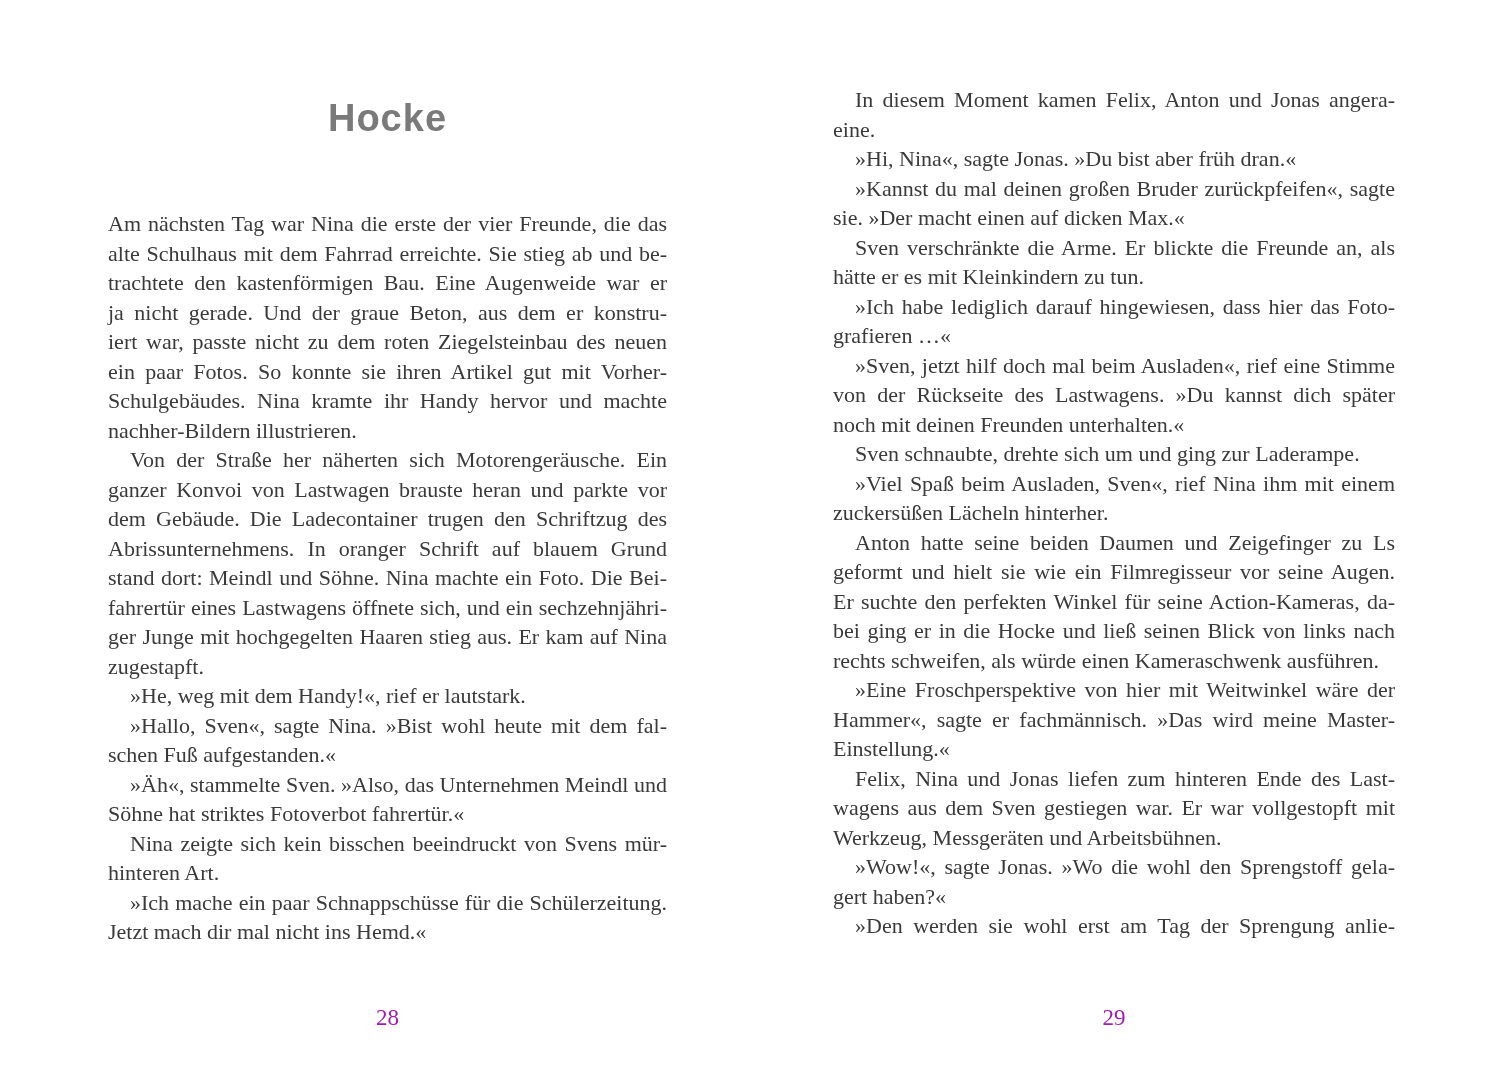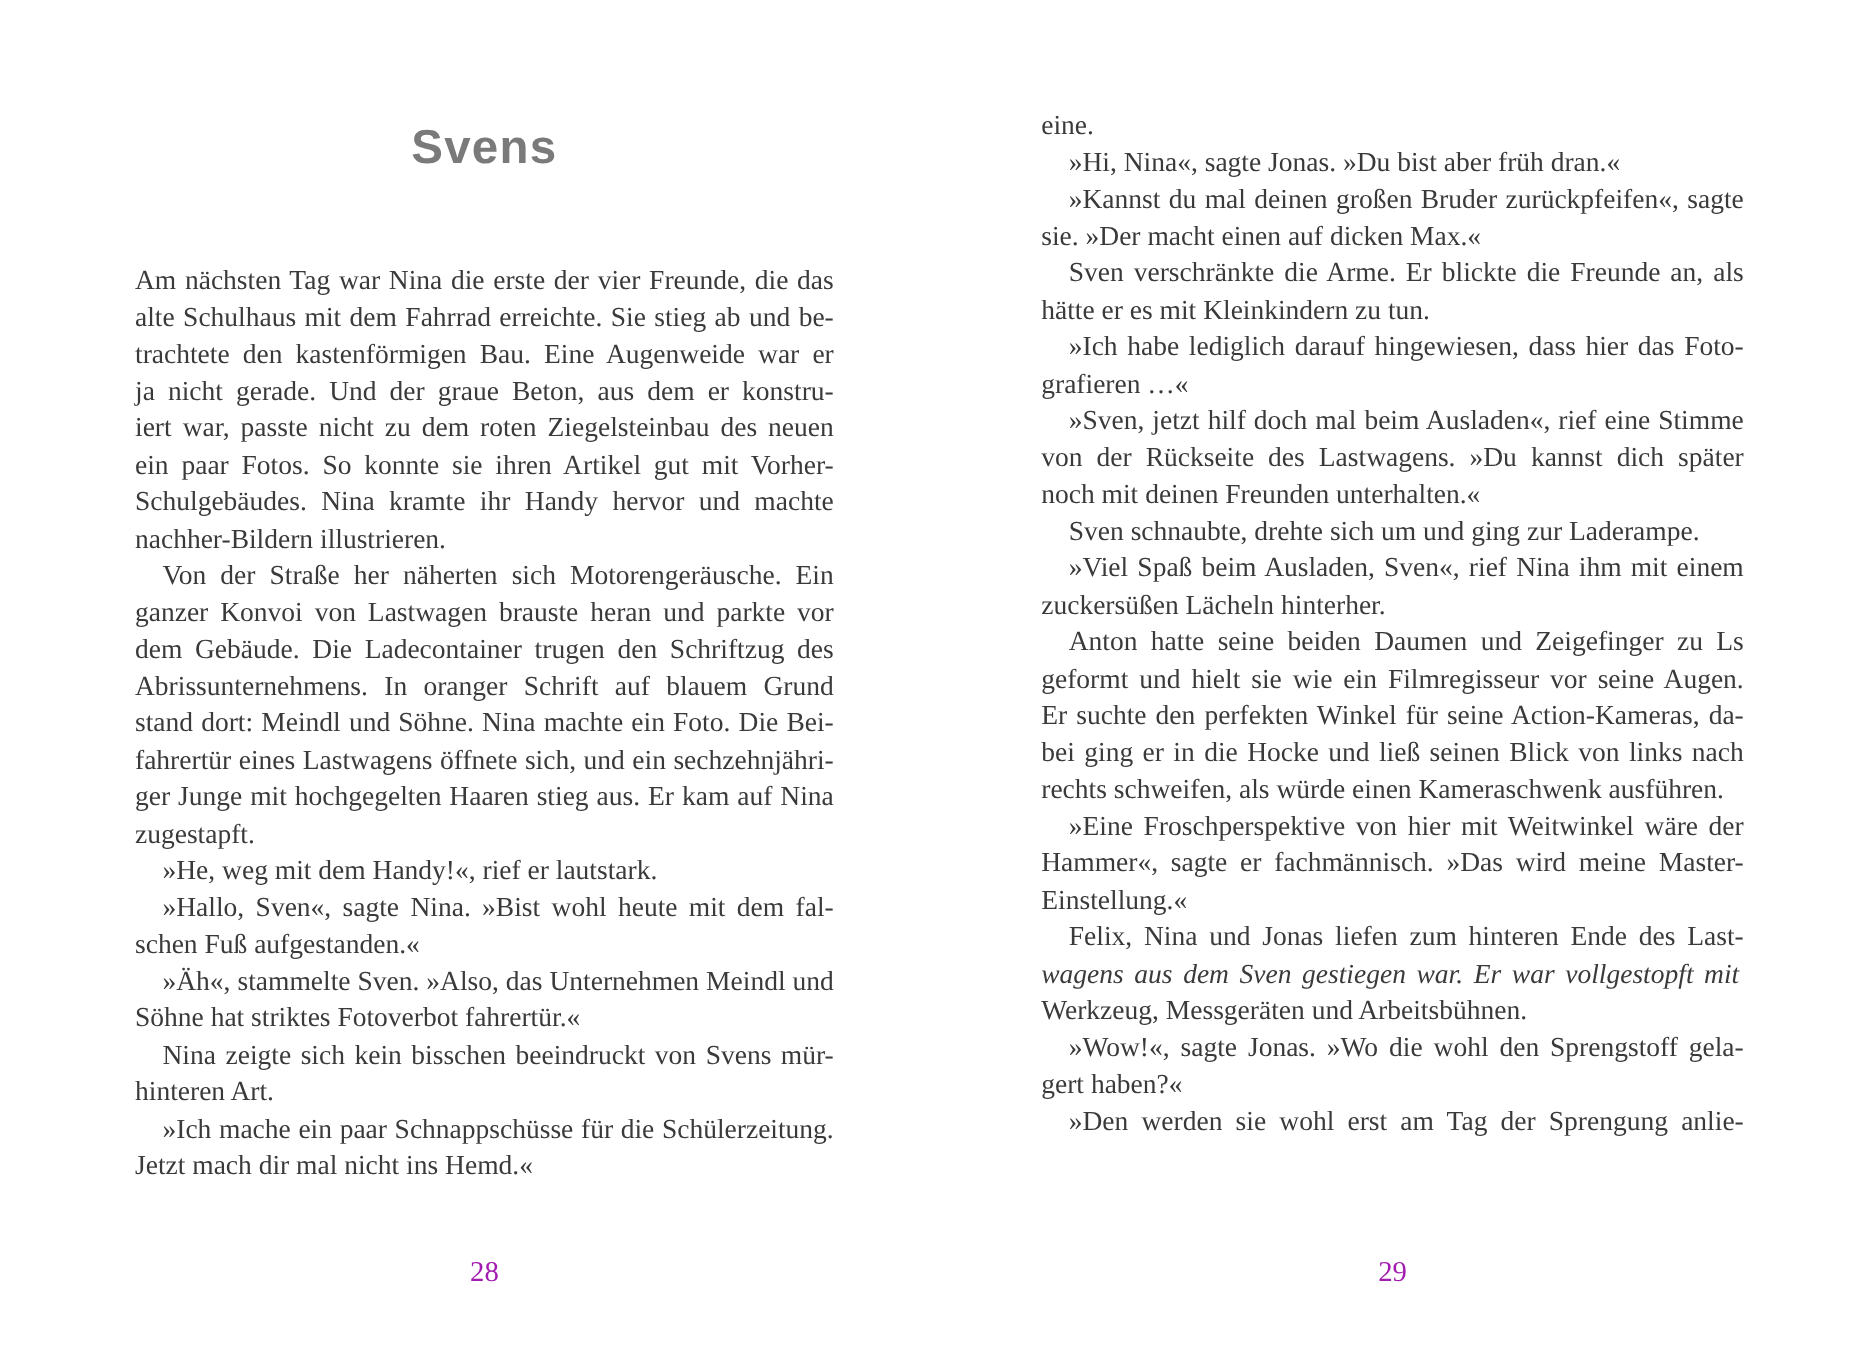--- a/index.html
+++ b/index.html
@@ -58,21 +58,21 @@
     font-size: 23px;
     color: #a21caf;
   }
 </style>
 </head>
 <body>
 
 <div class="spread">
 
   <div class="page page-left">
-    <h1 class="chapter-title">Svens</h1>
+    <h1 class="chapter-title">Hocke</h1>
     <div class="text-block" id="left-lines">
         <div class="line just" style="word-spacing: 1.45597px;"><span class="lt">Am nächsten Tag war Nina die erste der vier Freunde, die das</span></div>
         <div class="line just" style="word-spacing: 1.22188px;"><span class="lt">alte Schulhaus mit dem Fahrrad erreichte. Sie stieg ab und be-</span></div>
         <div class="line just" style="word-spacing: 4.98214px;"><span class="lt">trachtete den kastenförmigen Bau. Eine Augenweide war er</span></div>
         <div class="line just" style="word-spacing: 4.95px;"><span class="lt">ja nicht gerade. Und der graue Beton, aus dem er konstru-</span></div>
         <div class="line just" style="word-spacing: 3.29167px;"><span class="lt">iert war, passte nicht zu dem roten Ziegelsteinbau des neuen</span></div>
         <div class="line just" style="word-spacing: 4.75938px;"><span class="lt">ein paar Fotos. So konnte sie ihren Artikel gut mit Vorher-</span></div>
         <div class="line just" style="word-spacing: 6.02232px;"><span class="lt">Schulgebäudes. Nina kramte ihr Handy hervor und machte</span></div>
         <div class="line"><span class="lt">nachher-Bildern illustrieren.</span></div>
         <div class="line indent just" style="word-spacing: 5.73214px;"><span class="lt">Von der Straße her näherten sich Motorengeräusche. Ein</span></div>
@@ -91,20 +91,21 @@
         <div class="line indent just" style="word-spacing: 2.11328px;"><span class="lt">Nina zeigte sich kein bisschen beeindruckt von Svens mür-</span></div>
         <div class="line"><span class="lt">hinteren Art.</span></div>
         <div class="line indent just" style="word-spacing: 0.613839px;"><span class="lt">»Ich mache ein paar Schnappschüsse für die Schülerzeitung.</span></div>
         <div class="line"><span class="lt">Jetzt mach dir mal nicht ins Hemd.«</span></div>
       </div>
     <div class="page-number">28</div>
   </div>
 
   <div class="page page-right">
     <div class="text-block" id="right-lines">
+        <div class="line indent just" style="word-spacing: 3.72656px;"><span class="lt">In diesem Moment kamen Felix, Anton und Jonas angera-</span></div>
         <div class="line"><span class="lt">eine.</span></div>
         <div class="line indent"><span class="lt">»Hi, Nina«, sagte Jonas. »Du bist aber früh dran.«</span></div>
         <div class="line indent just" style="word-spacing: 1.21429px;"><span class="lt">»Kannst du mal deinen großen Bruder zurückpfeifen«, sagte</span></div>
         <div class="line"><span class="lt">sie. »Der macht einen auf dicken Max.«</span></div>
         <div class="line indent just" style="word-spacing: 2.50521px;"><span class="lt">Sven verschränkte die Arme. Er blickte die Freunde an, als</span></div>
         <div class="line"><span class="lt">hätte er es mit Kleinkindern zu tun.</span></div>
         <div class="line indent just" style="word-spacing: 2.20703px;"><span class="lt">»Ich habe lediglich darauf hingewiesen, dass hier das Foto-</span></div>
         <div class="line"><span class="lt">grafieren …«</span></div>
         <div class="line indent just" style="word-spacing: 0.869792px;"><span class="lt">»Sven, jetzt hilf doch mal beim Ausladen«, rief eine Stimme</span></div>
         <div class="line just" style="word-spacing: 5.7168px;"><span class="lt">von der Rückseite des Lastwagens. »Du kannst dich später</span></div>
@@ -114,21 +115,21 @@
         <div class="line"><span class="lt">zuckersüßen Lächeln hinterher.</span></div>
         <div class="line indent just" style="word-spacing: 5.18555px;"><span class="lt">Anton hatte seine beiden Daumen und Zeigefinger zu Ls</span></div>
         <div class="line just" style="word-spacing: 3.24653px;"><span class="lt">geformt und hielt sie wie ein Filmregisseur vor seine Augen.</span></div>
         <div class="line just" style="word-spacing: 1.76367px;"><span class="lt">Er suchte den perfekten Winkel für seine Action-Kameras, da-</span></div>
         <div class="line just" style="word-spacing: 2.02734px;"><span class="lt">bei ging er in die Hocke und ließ seinen Blick von links nach</span></div>
         <div class="line"><span class="lt">rechts schweifen, als würde einen Kameraschwenk ausführen.</span></div>
         <div class="line indent just" style="word-spacing: 3.00446px;"><span class="lt">»Eine Froschperspektive von hier mit Weitwinkel wäre der</span></div>
         <div class="line just" style="word-spacing: 4.68527px;"><span class="lt">Hammer«, sagte er fachmännisch. »Das wird meine Master-</span></div>
         <div class="line"><span class="lt">Einstellung.«</span></div>
         <div class="line indent just" style="word-spacing: 3.92708px;"><span class="lt">Felix, Nina und Jonas liefen zum hinteren Ende des Last-</span></div>
-        <div class="line just" style="word-spacing: 2.97569px; font-style: italic;"><span class="lt">wagens aus dem Sven gestiegen war. Er war vollgestopft mit</span></div>
+        <div class="line just" style="word-spacing: 2.97569px;"><span class="lt">wagens aus dem Sven gestiegen war. Er war vollgestopft mit</span></div>
         <div class="line"><span class="lt">Werkzeug, Messgeräten und Arbeitsbühnen.</span></div>
         <div class="line indent just" style="word-spacing: 3.22656px;"><span class="lt">»Wow!«, sagte Jonas. »Wo die wohl den Sprengstoff gela-</span></div>
         <div class="line"><span class="lt">gert haben?«</span></div>
         <div class="line indent just" style="word-spacing: 5.02778px;"><span class="lt">»Den werden sie wohl erst am Tag der Sprengung anlie-</span></div>
       </div>
     <div class="page-number">29</div>
   </div>
 
 </div>
 

